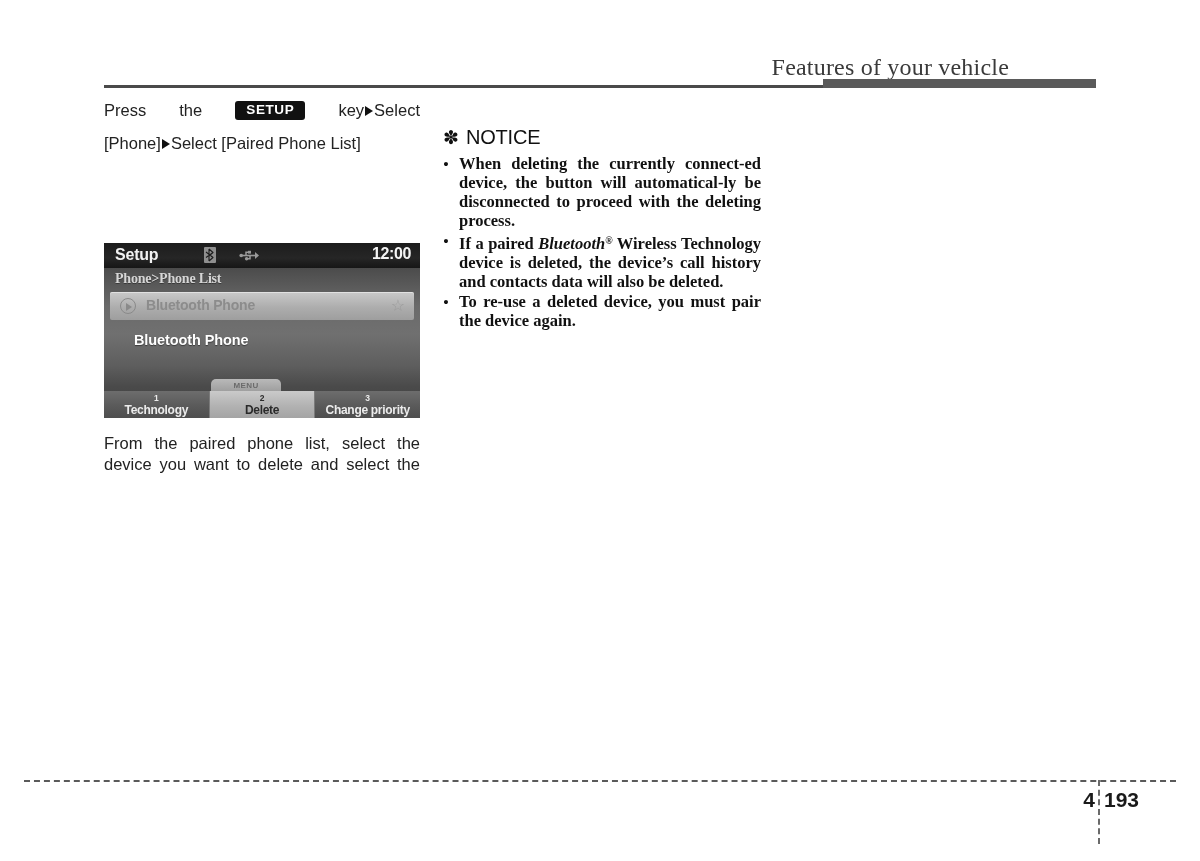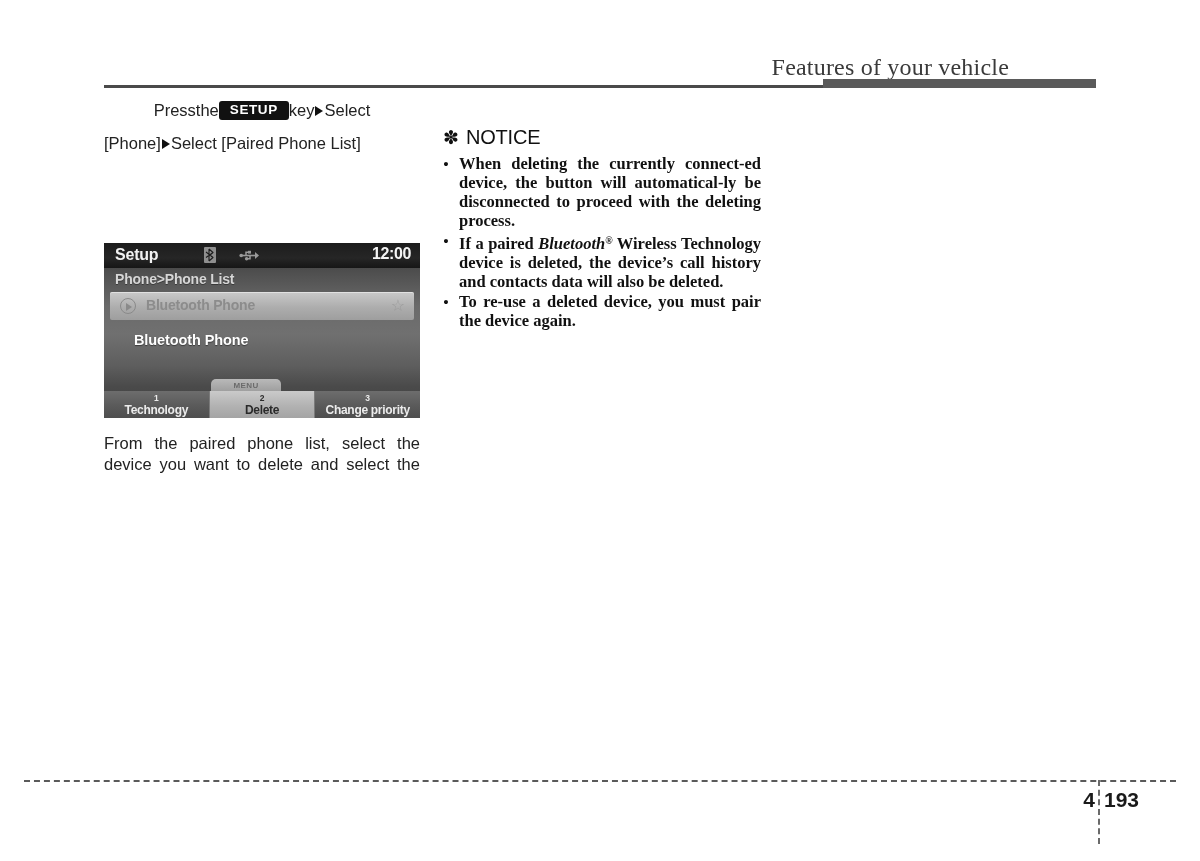--- a/index.html
+++ b/index.html
@@ -86,21 +86,21 @@
     color: #222;
   }
 
   #press-line {
     margin: 0 0 12px 0;
     width: 316px;
   }
   #press-line .j {
     display: flex;
     align-items: center;
-    justify-content: center;
+    justify-content: space-between;
     width: 100%;
     white-space: nowrap;
   }
   .key-badge {
     display: inline-block;
     background: #111111;
     color: #ffffff;
     font-size: 13.5px;
     font-weight: bold;
     letter-spacing: 0.6px;
@@ -165,20 +165,21 @@
     width: 20px; height: 11px;
   }
   #device-breadcrumb {
     position: absolute;
     left: 11px; top: 28px;
     color: #d6d6d6;
     font-size: 14px;
     font-weight: bold;
     letter-spacing: -0.2px;
     text-shadow: 0 1px 0 rgba(0,0,0,.35);
+    font-family: Liberation Serif, serif;
   }
   #device-list-row {
     position: absolute;
     left: 6px; top: 49px;
     width: 304px; height: 28px;
     background: linear-gradient(180deg, #c9c9c9 0%, #adadad 55%, #9e9e9e 100%);
     border-radius: 2px;
     box-shadow: inset 0 1px 0 rgba(255,255,255,.45);
   }
   #device-list-row-icon {

